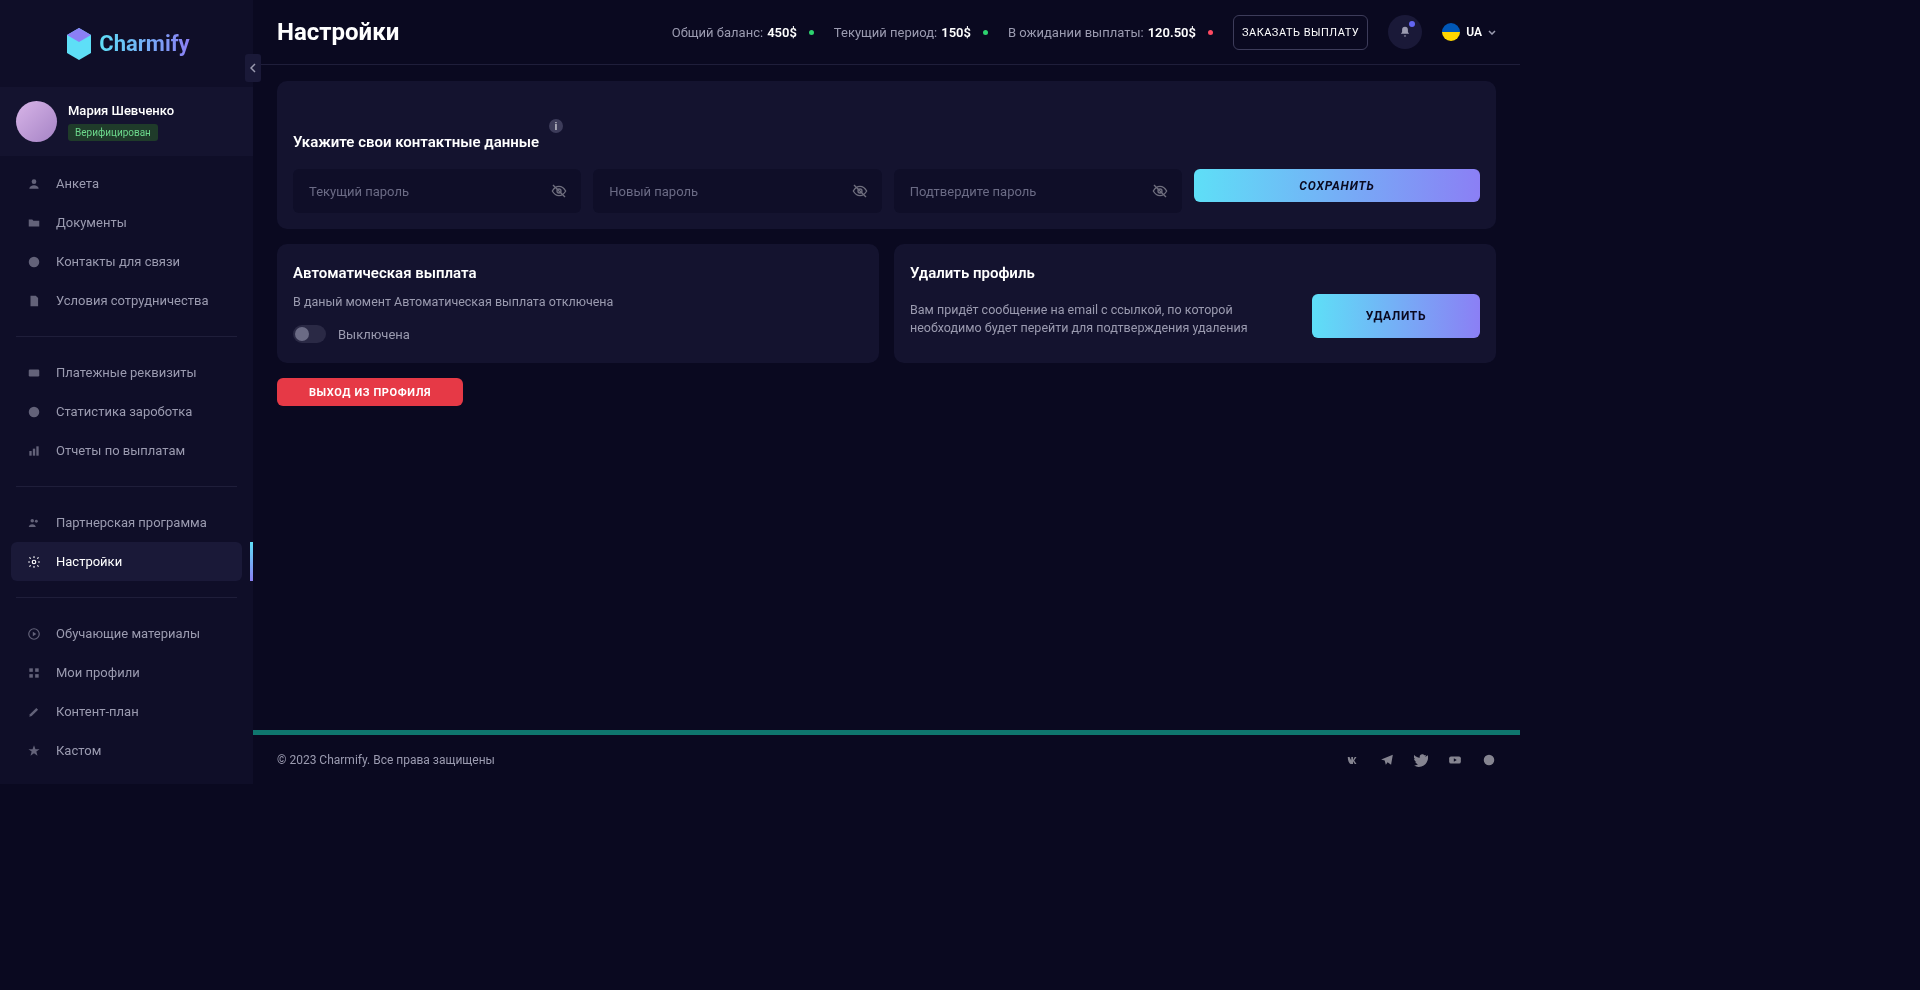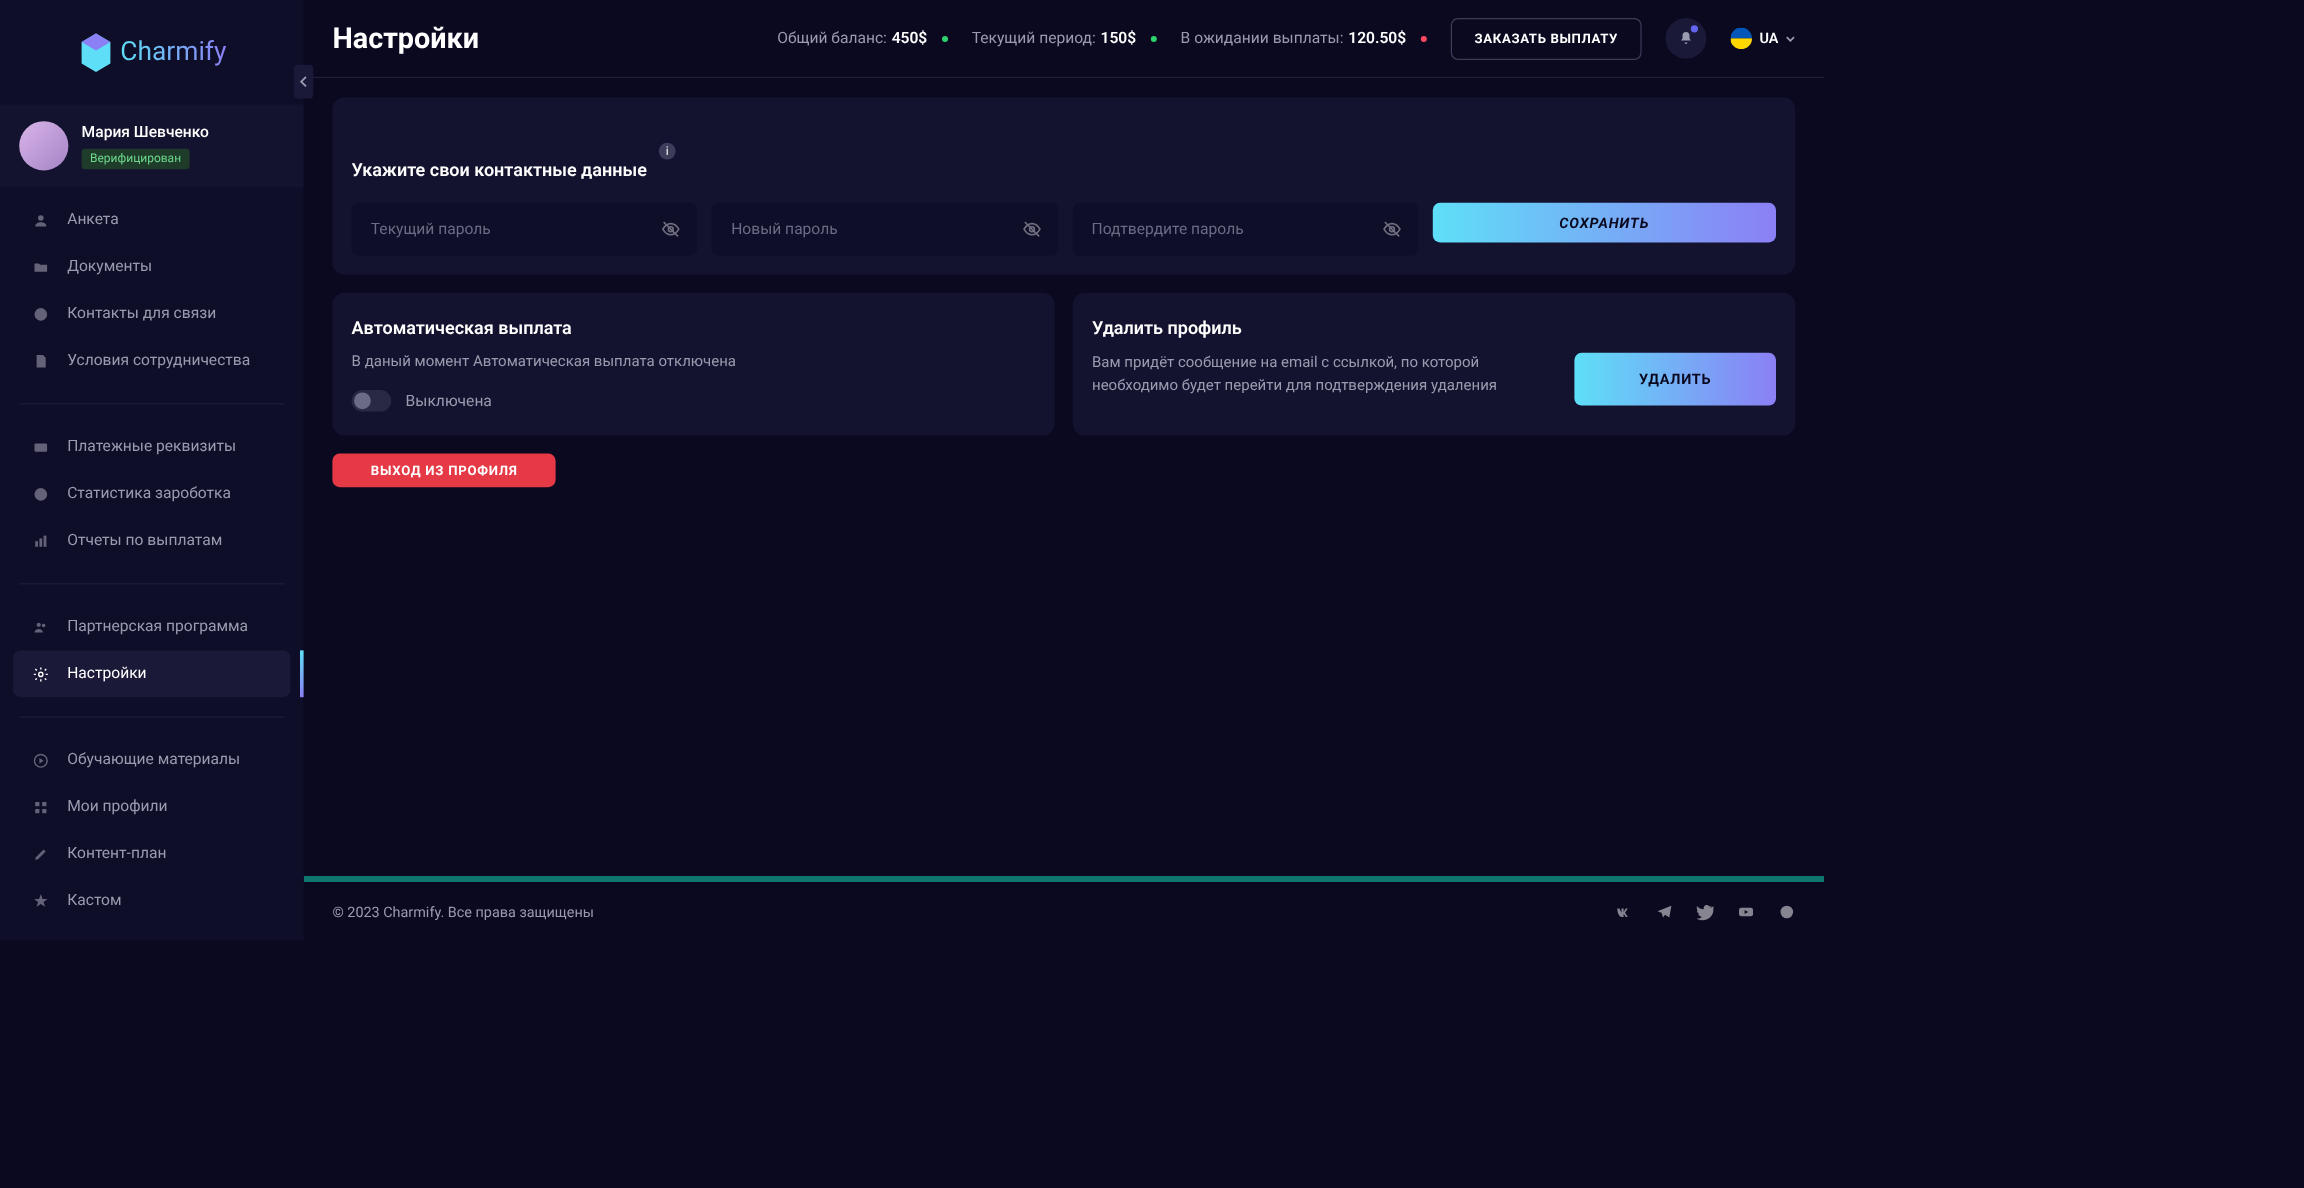--- a/index.html
+++ b/index.html
@@ -41,21 +41,21 @@
 }
 
 .logo-icon {
   width: 32px;
   height: 36px;
   position: relative;
 }
 
 .logo-text {
   font-size: 22px;
-  font-weight: 400;
+  font-weight: 700;
   background: linear-gradient(90deg, #5edff7 0%, #8b7ff5 100%);
   -webkit-background-clip: text;
   -webkit-text-fill-color: transparent;
   background-clip: text;
 }
 
 .collapse-btn {
   position: absolute;
   right: -8px;
   top: 54px;
@@ -208,24 +208,24 @@
 }
 
 .dot.red {
   background: #ff4961;
 }
 
 .btn-outline {
   border: 1px solid #3d3c5a;
   background: transparent;
   color: #ffffff;
-  padding: 10px 19px;
+  padding: 10px 8px;
   border-radius: 6px;
   font-size: 11px;
-  font-weight: 700;
+  font-weight: 400;
   letter-spacing: 0.5px;
   cursor: pointer;
 }
 
 .icon-btn {
   width: 34px;
   height: 34px;
   border-radius: 50%;
   background: #1a1938;
   display: flex;
@@ -403,21 +403,21 @@
   left: 2px;
 }
 
 .toggle-label {
   font-size: 13px;
   color: #9b9bb0;
 }
 
 .delete-row {
   display: flex;
-  align-items: flex-start;
+  align-items: flex-end;
   gap: 12px;
 }
 
 .delete-desc {
   flex: 1;
   font-size: 12.5px;
   color: #9b9bb0;
   line-height: 1.5;
 }
 

